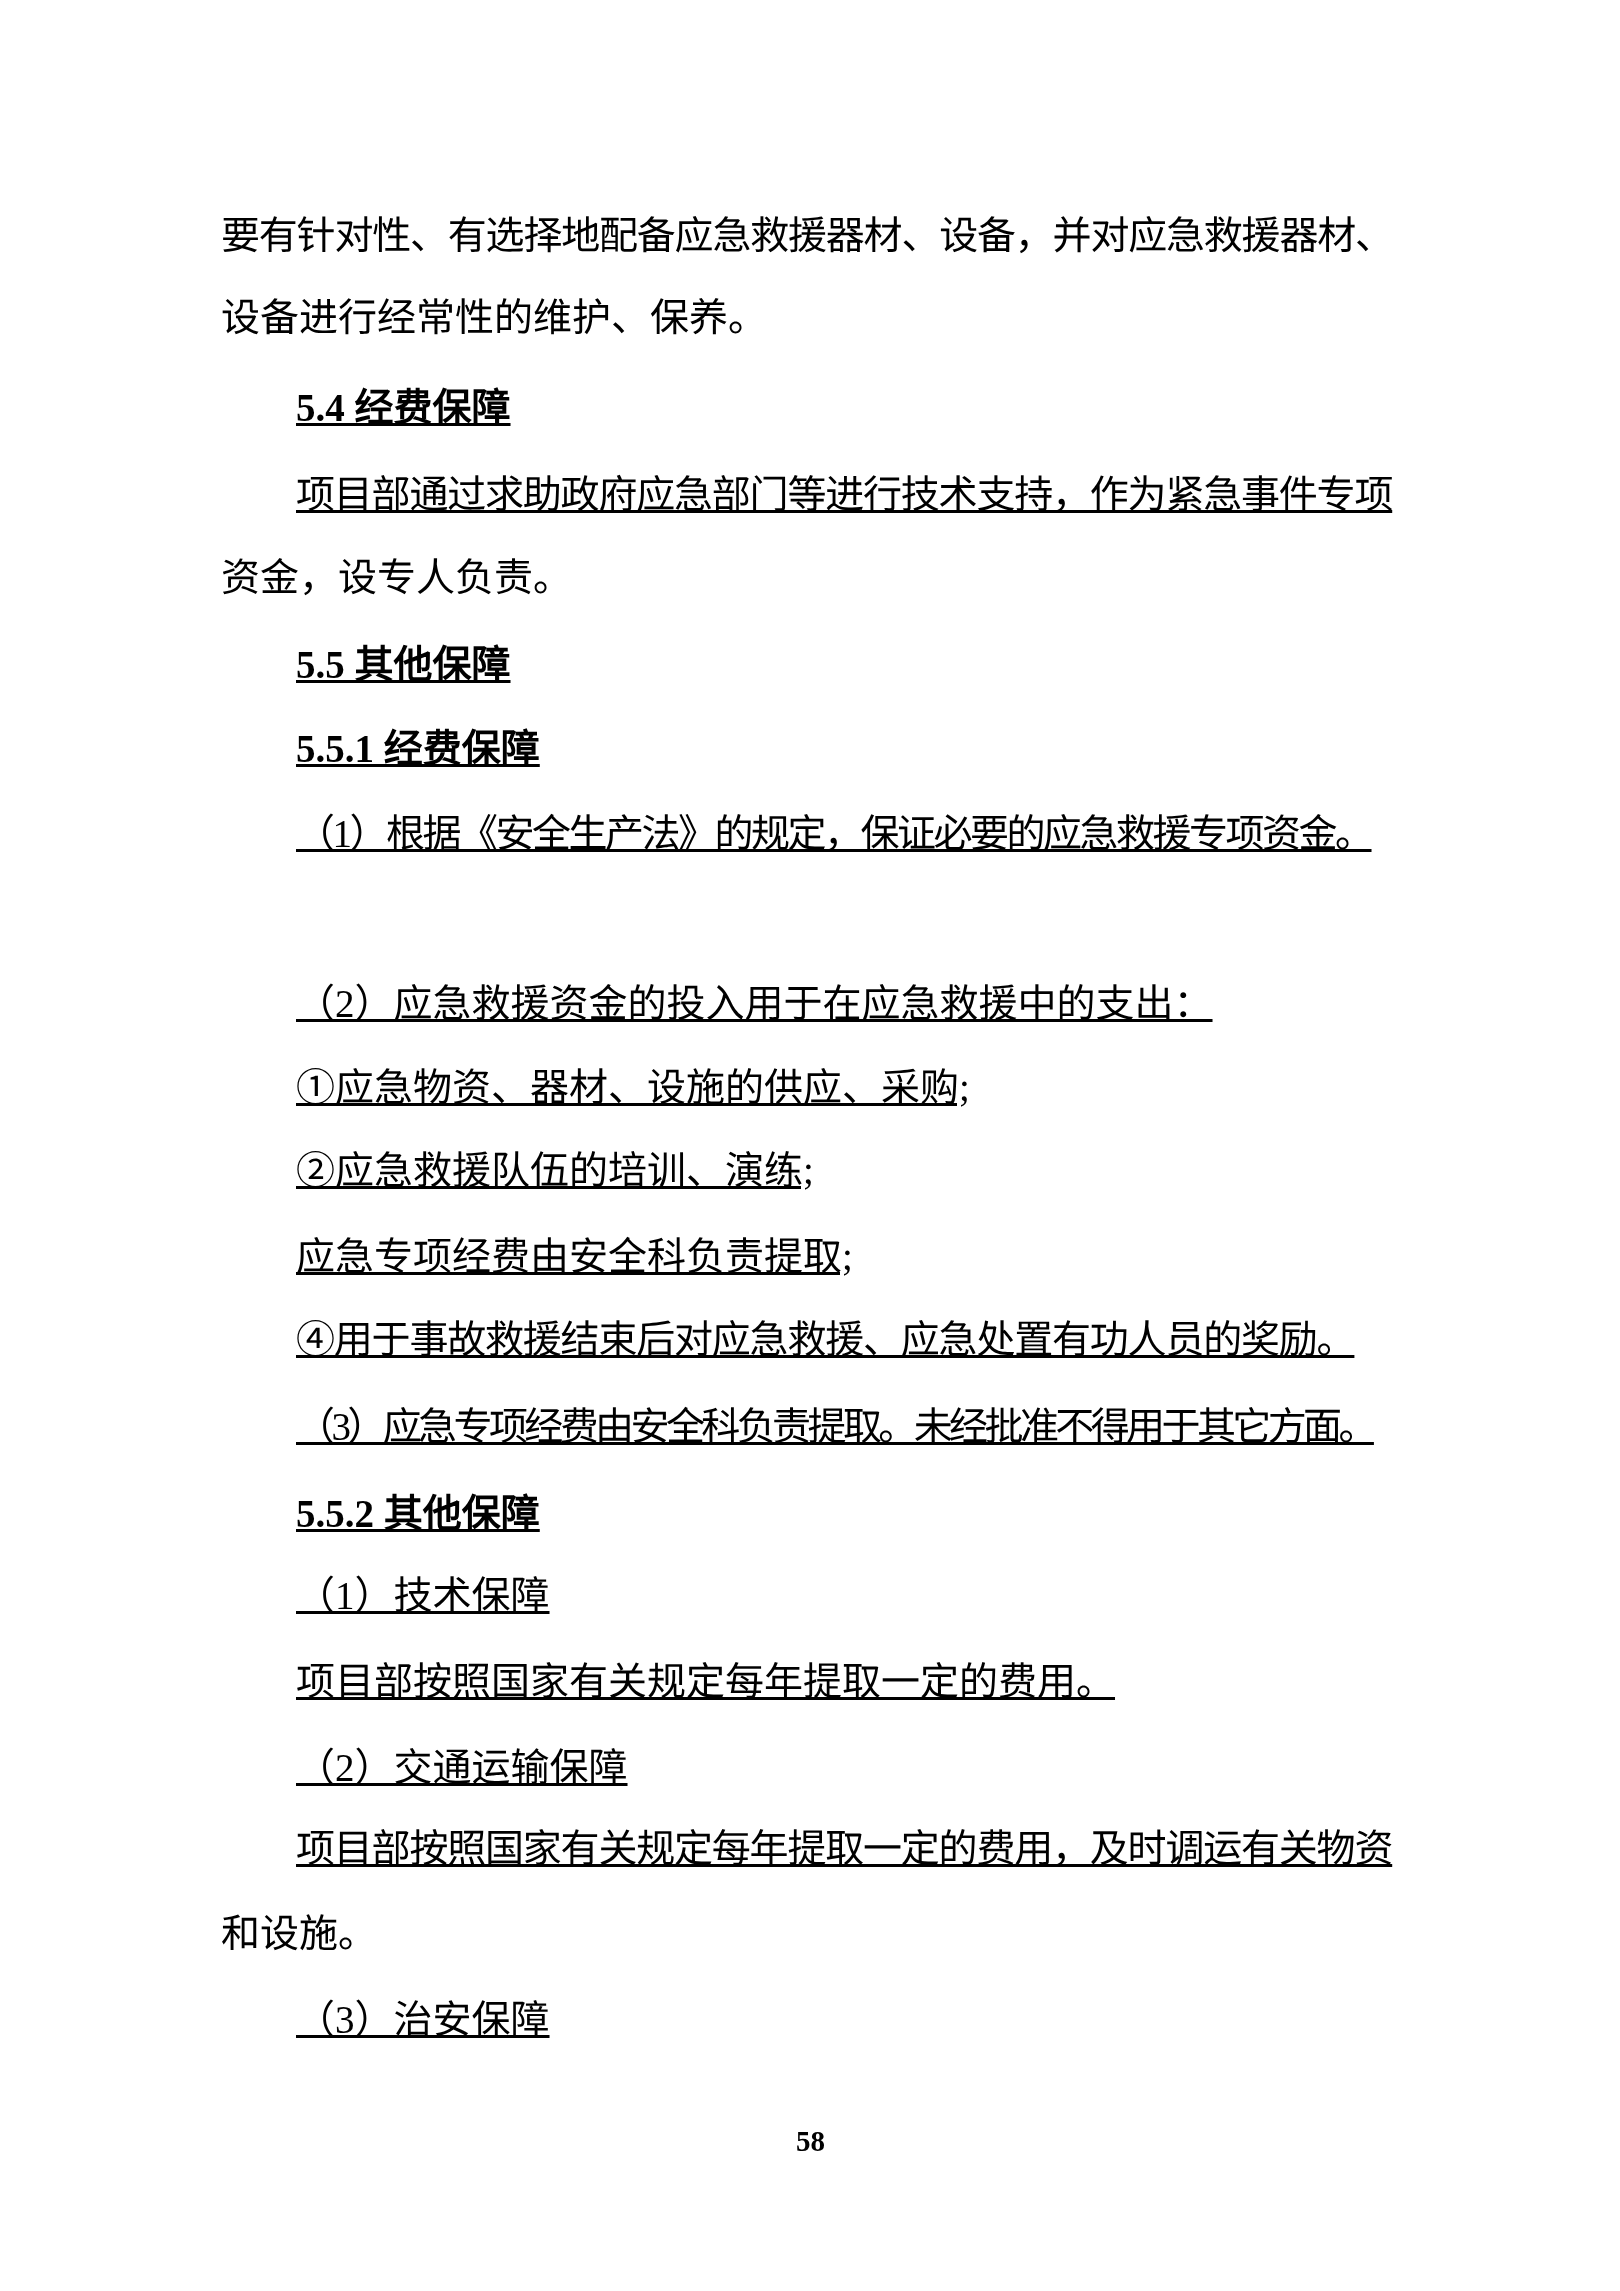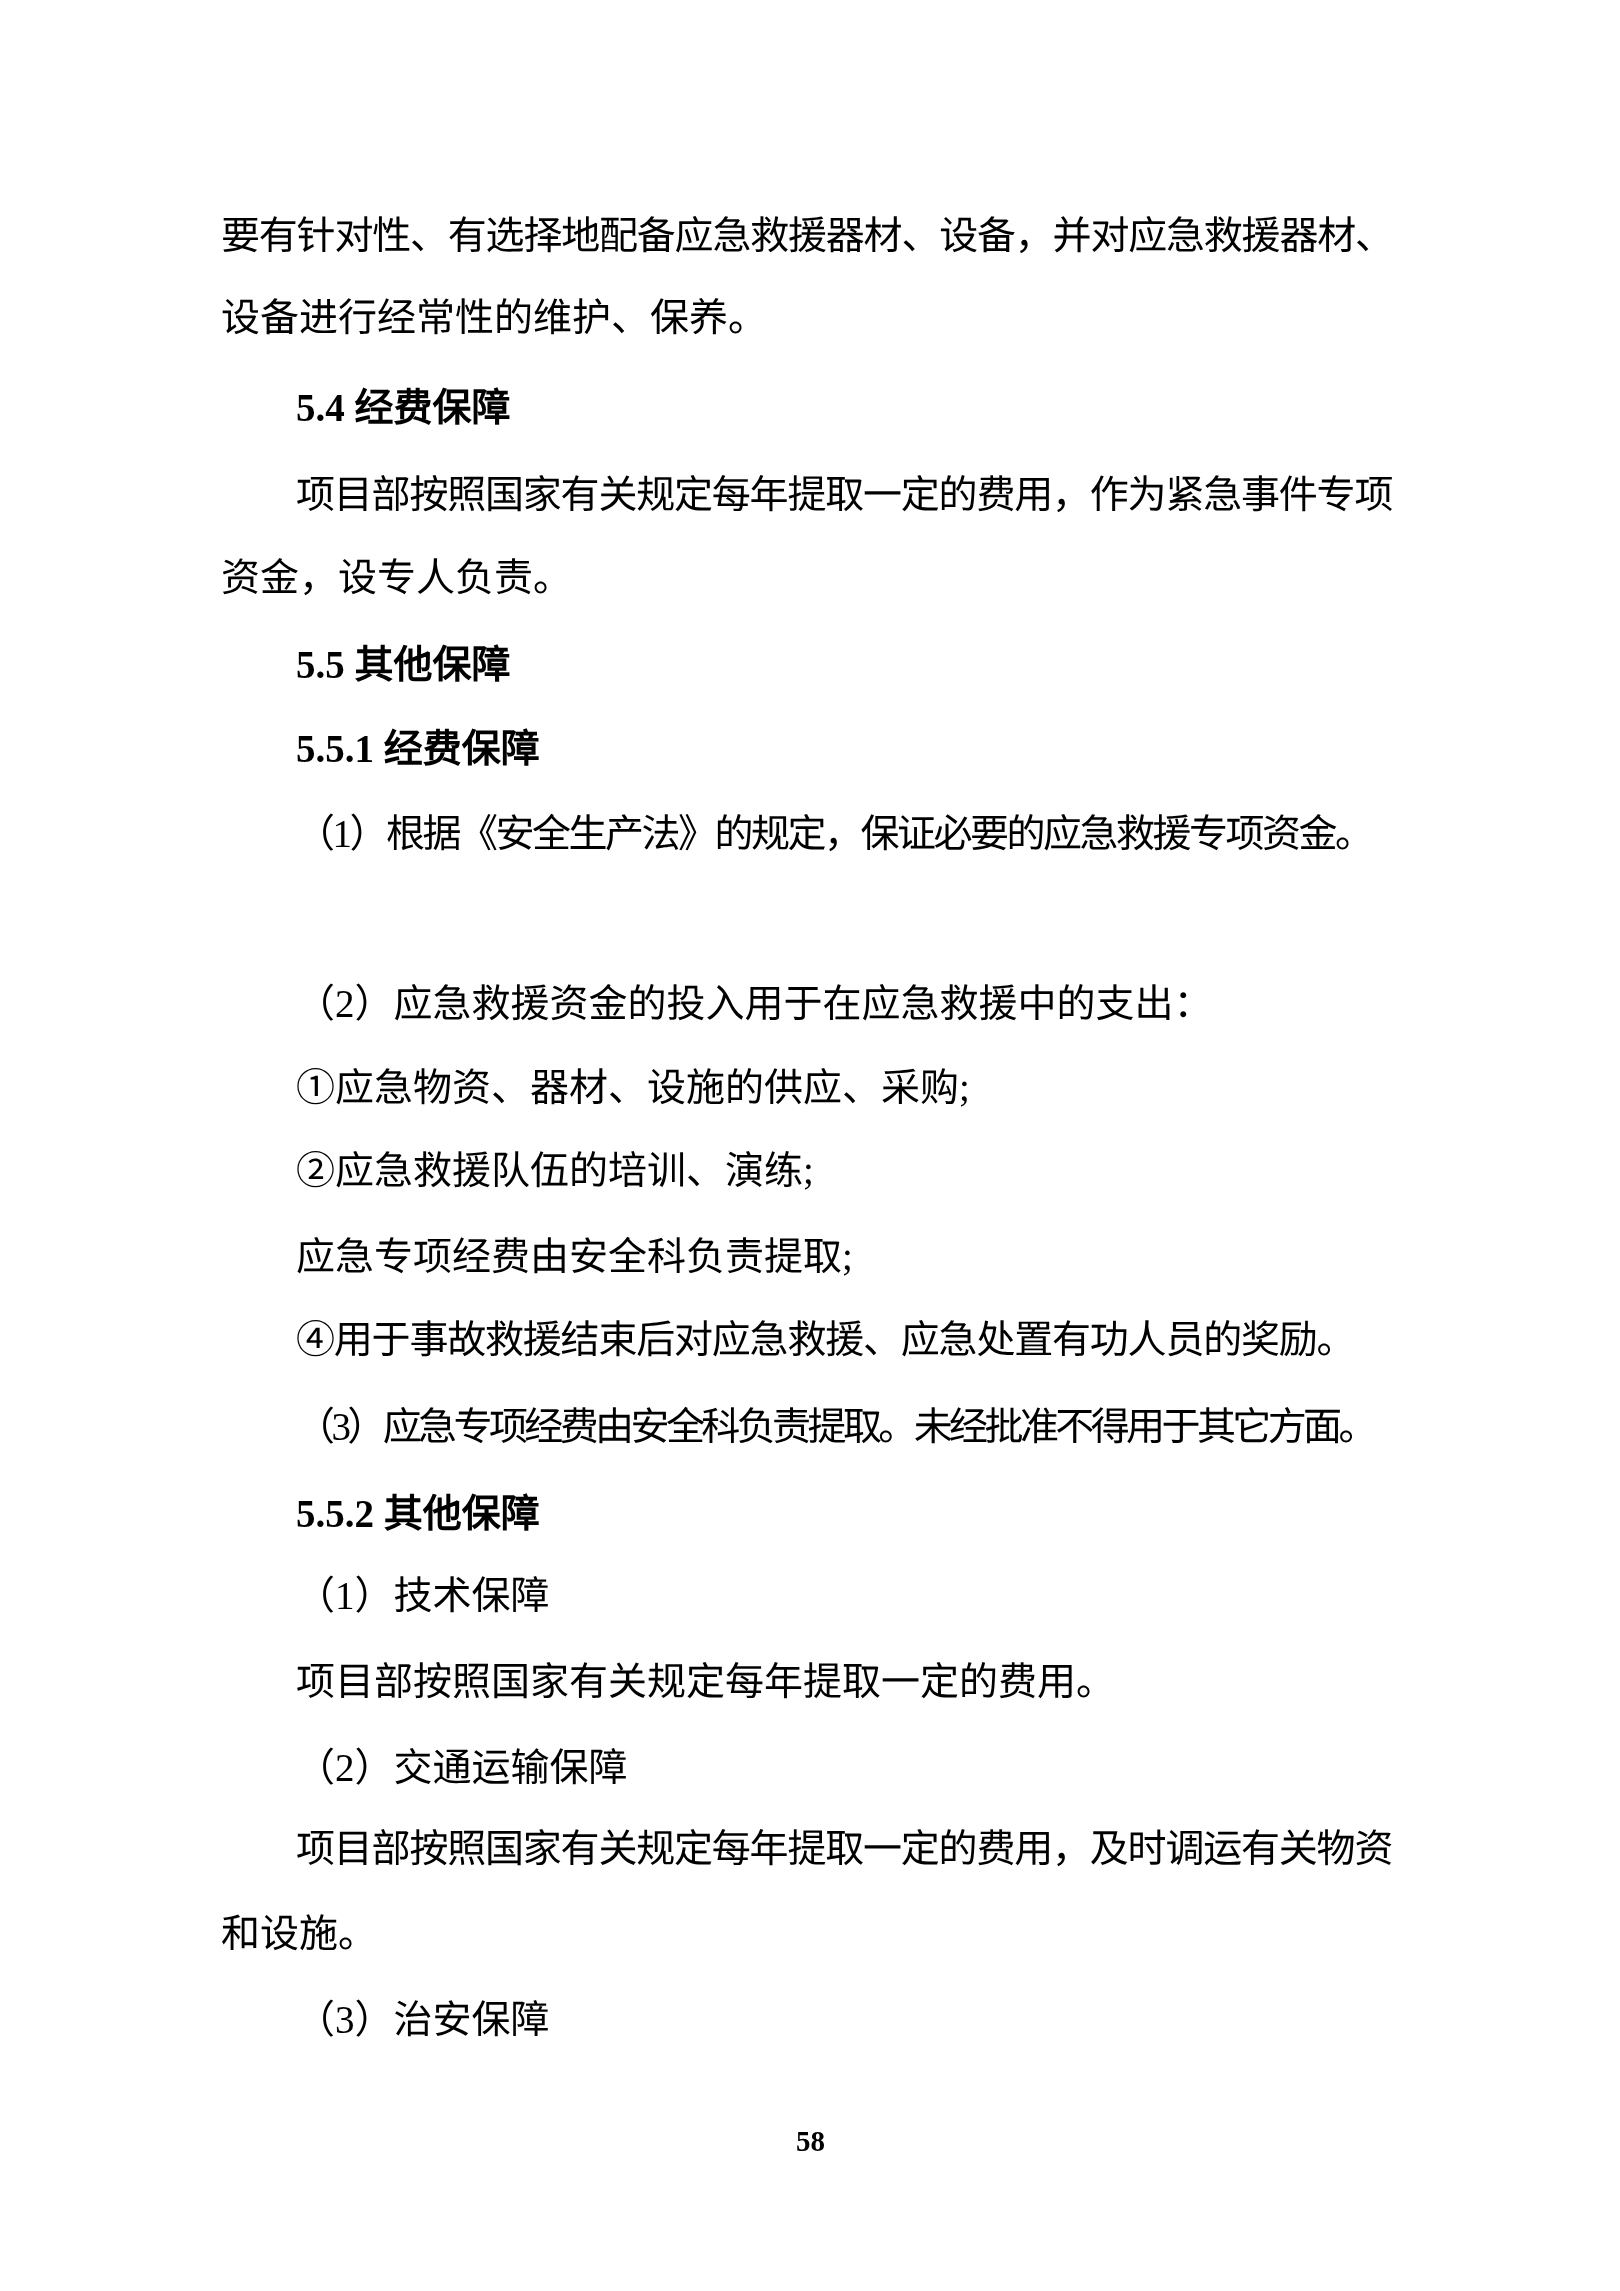--- a/index.html
+++ b/index.html
@@ -20,20 +20,21 @@
     position: absolute;
     left: 221px;
     width: 1179px;
     font-size: 39px;
     line-height: 1.05;
     white-space: nowrap;
   }
   .indent {
     padding-left: 75px;
     width: 1104px;
+    text-decoration: underline;
   }
   .bold {
     font-weight: bold;
   }
   
   .sq1 { letter-spacing: -1.2px; }
   .sq2 { letter-spacing: -2.5px; }
   .sq4 { letter-spacing: -3.6px; }
   .footer {
     position: absolute;
@@ -49,21 +50,21 @@
 </head>
 <body>
 
 <div class="page">
 
   <div class="line" style="top:298px">设备进行经常性的维护、保养。</div>
   <div class="line sq1" style="top:216px">要有针对性、有选择地配备应急救援器材、设备，并对应急救援器材、</div>
 
   <div class="line indent bold" style="top:388px">5.4 经费保障</div>
 
-  <div class="line indent sq1" style="top:475px">项目部按照国家有关规定每年提取一定的费用，作为紧急事件专项</div>
+  <div class="line indent sq1" style="top:475px">项目部通过求助政府应急部门等进行技术支持，作为紧急事件专项</div>
   <div class="line" style="top:558px">资金，设专人负责。</div>
 
   <div class="line indent bold" style="top:645px">5.5 其他保障</div>
   <div class="line indent bold" style="top:729px">5.5.1 经费保障</div>
 
   <div class="line indent sq2" style="top:814px">（1）根据《安全生产法》的规定，保证必要的应急救援专项资金。</div>
 
   <div class="line indent" style="top:984px">（2）应急救援资金的投入用于在应急救援中的支出：</div>
 
   <div class="line indent" style="top:1068px">①应急物资、器材、设施的供应、采购;</div>

